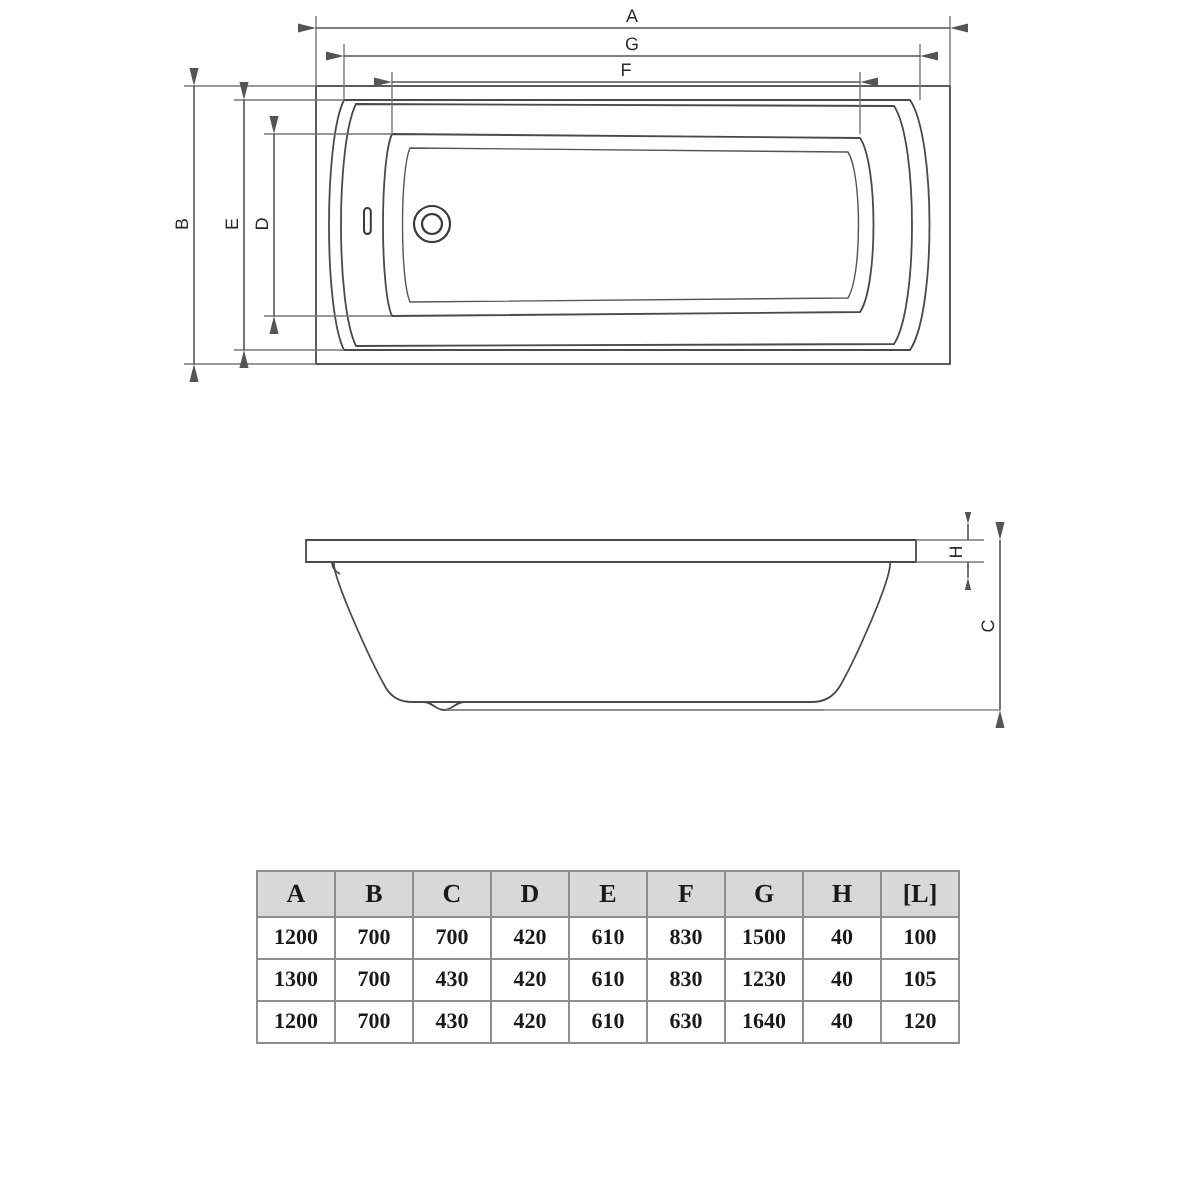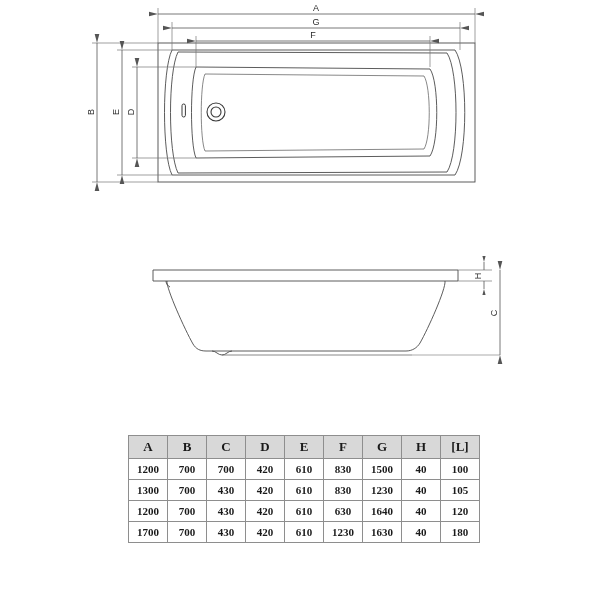--- a/index.html
+++ b/index.html
@@ -219,28 +219,17 @@
           <td class="val">1200</td>
           <td class="val">700</td>
           <td class="val">430</td>
           <td class="val">420</td>
           <td class="val">610</td>
           <td class="val">630</td>
           <td class="val">1640</td>
           <td class="val">40</td>
           <td class="val">120</td>
         </tr>
-        <tr>
-          <td class="val">1700</td>
-          <td class="val">700</td>
-          <td class="val">430</td>
-          <td class="val">420</td>
-          <td class="val">610</td>
-          <td class="val">1230</td>
-          <td class="val">1630</td>
-          <td class="val">40</td>
-          <td class="val">180</td>
-        </tr>
       </tbody>
     </table>
   </div>
 
 </div>
 
 </body></html>

